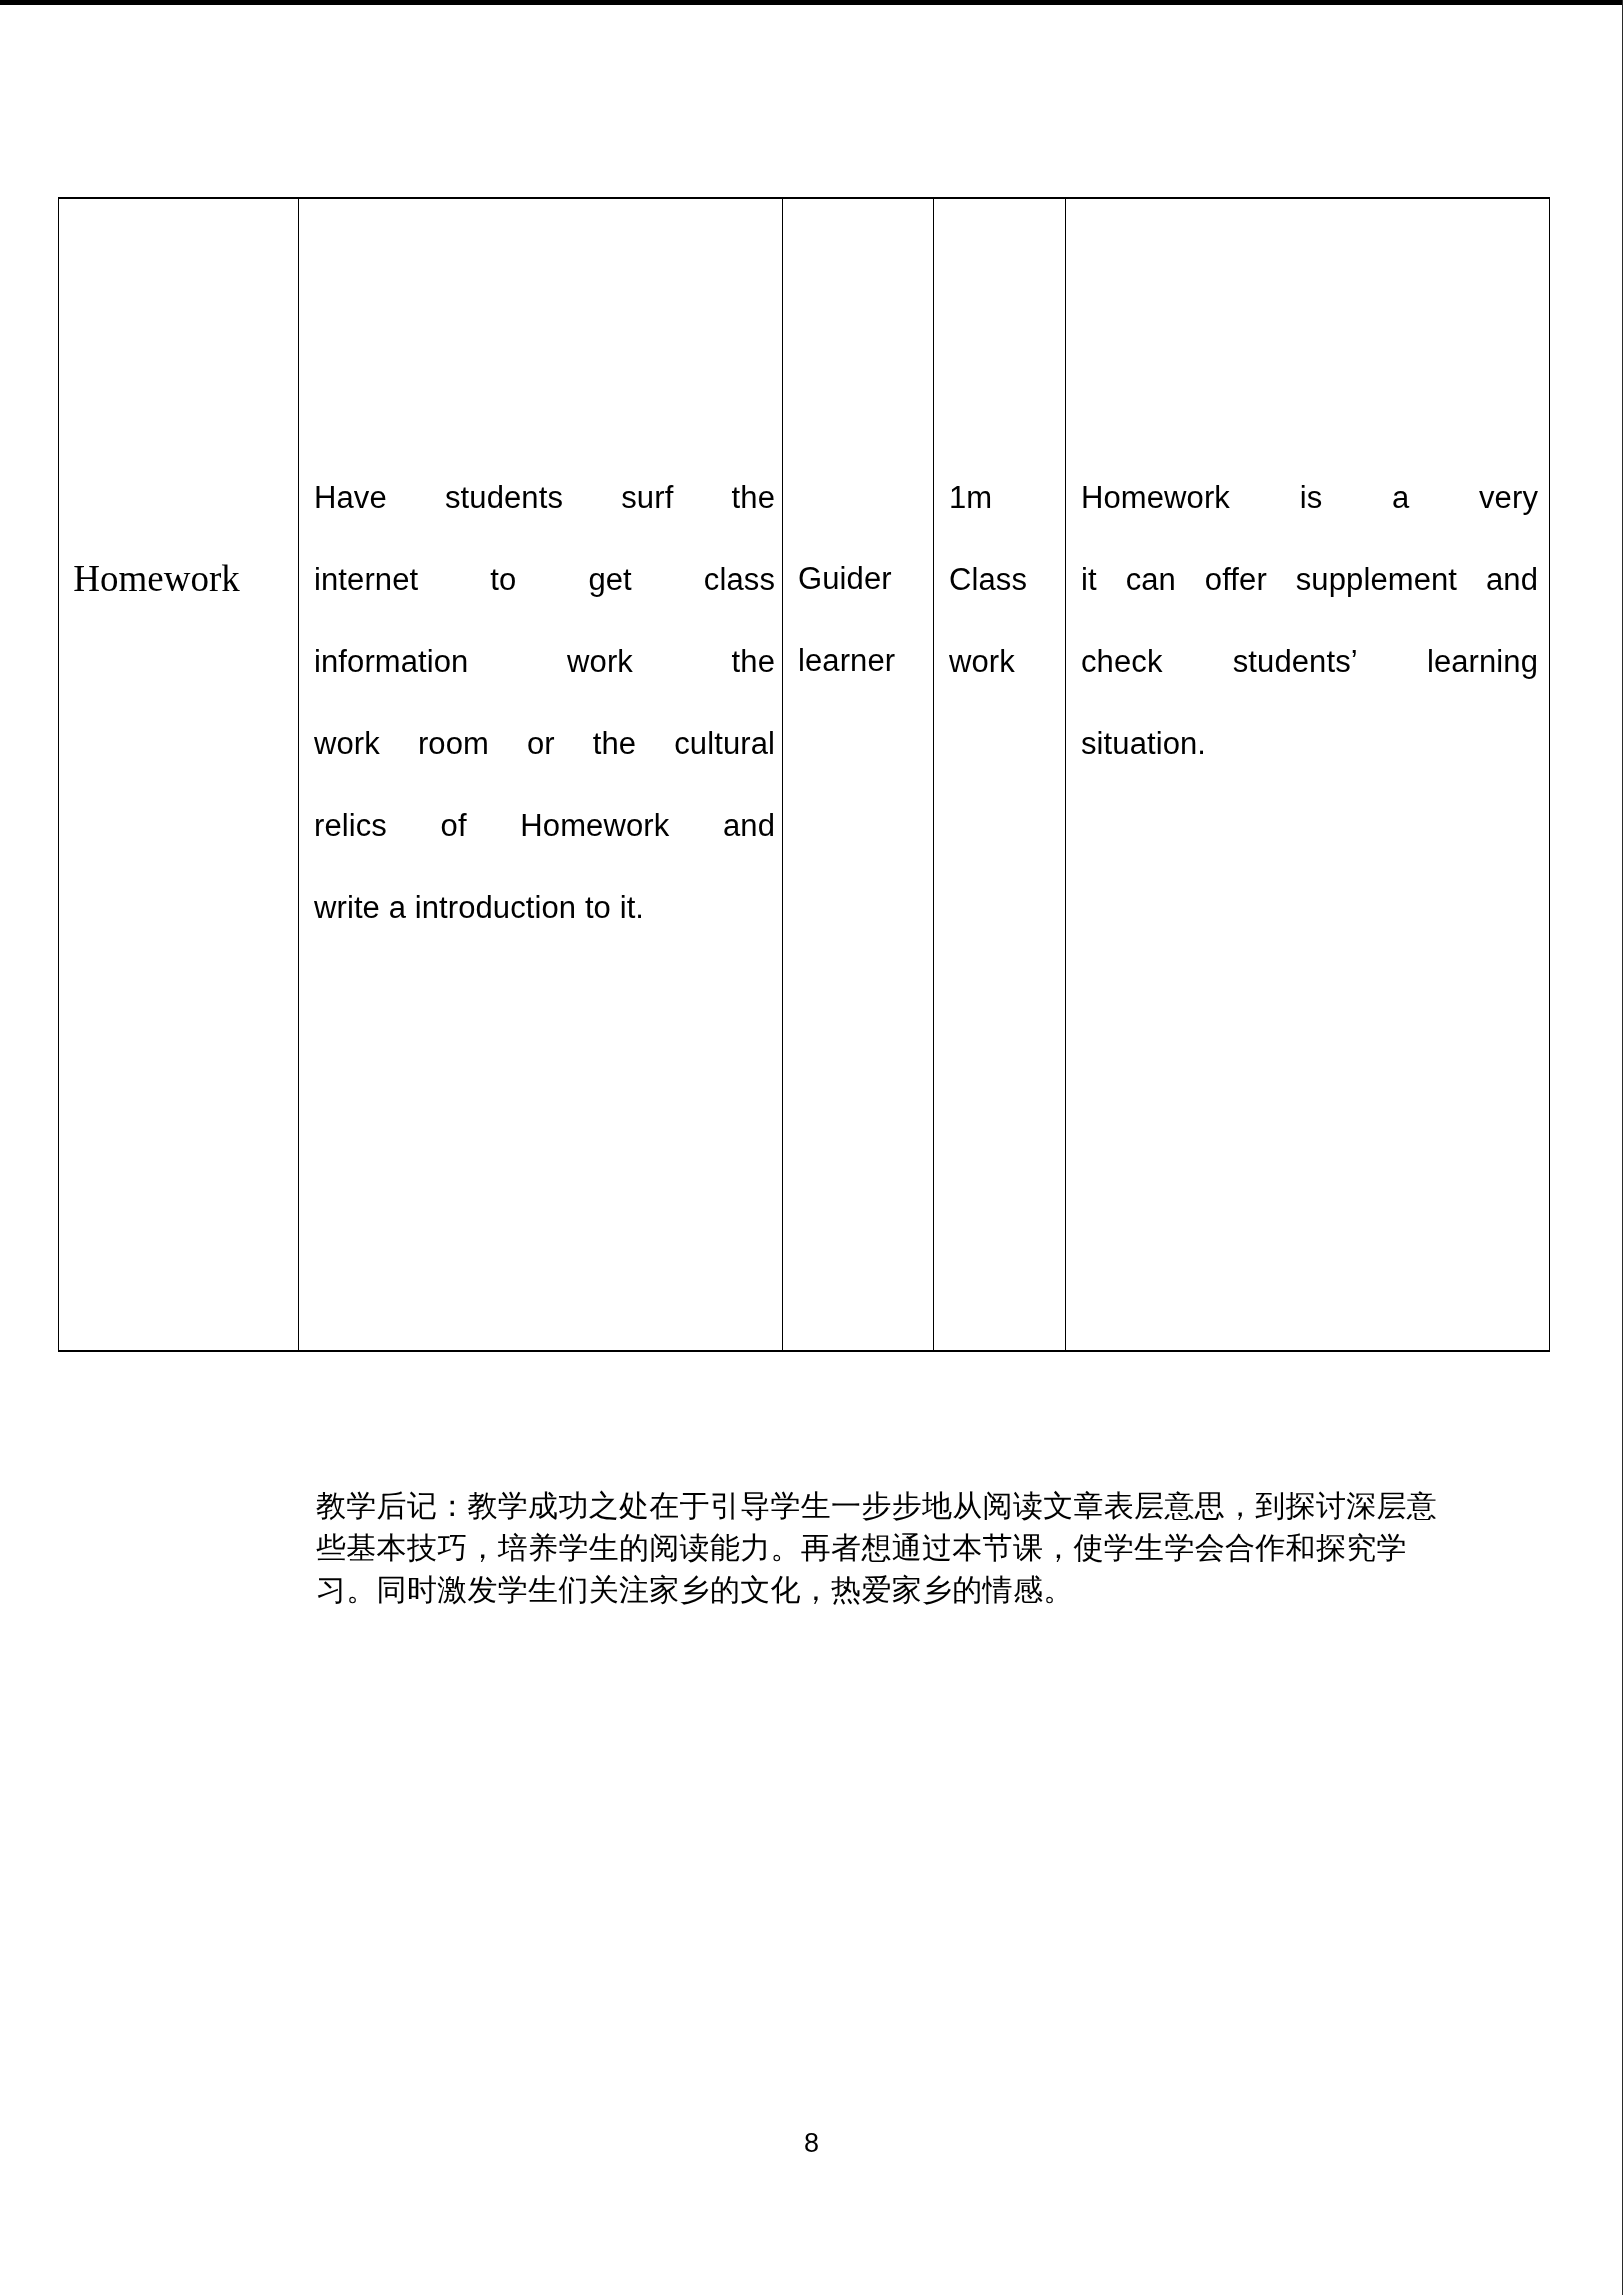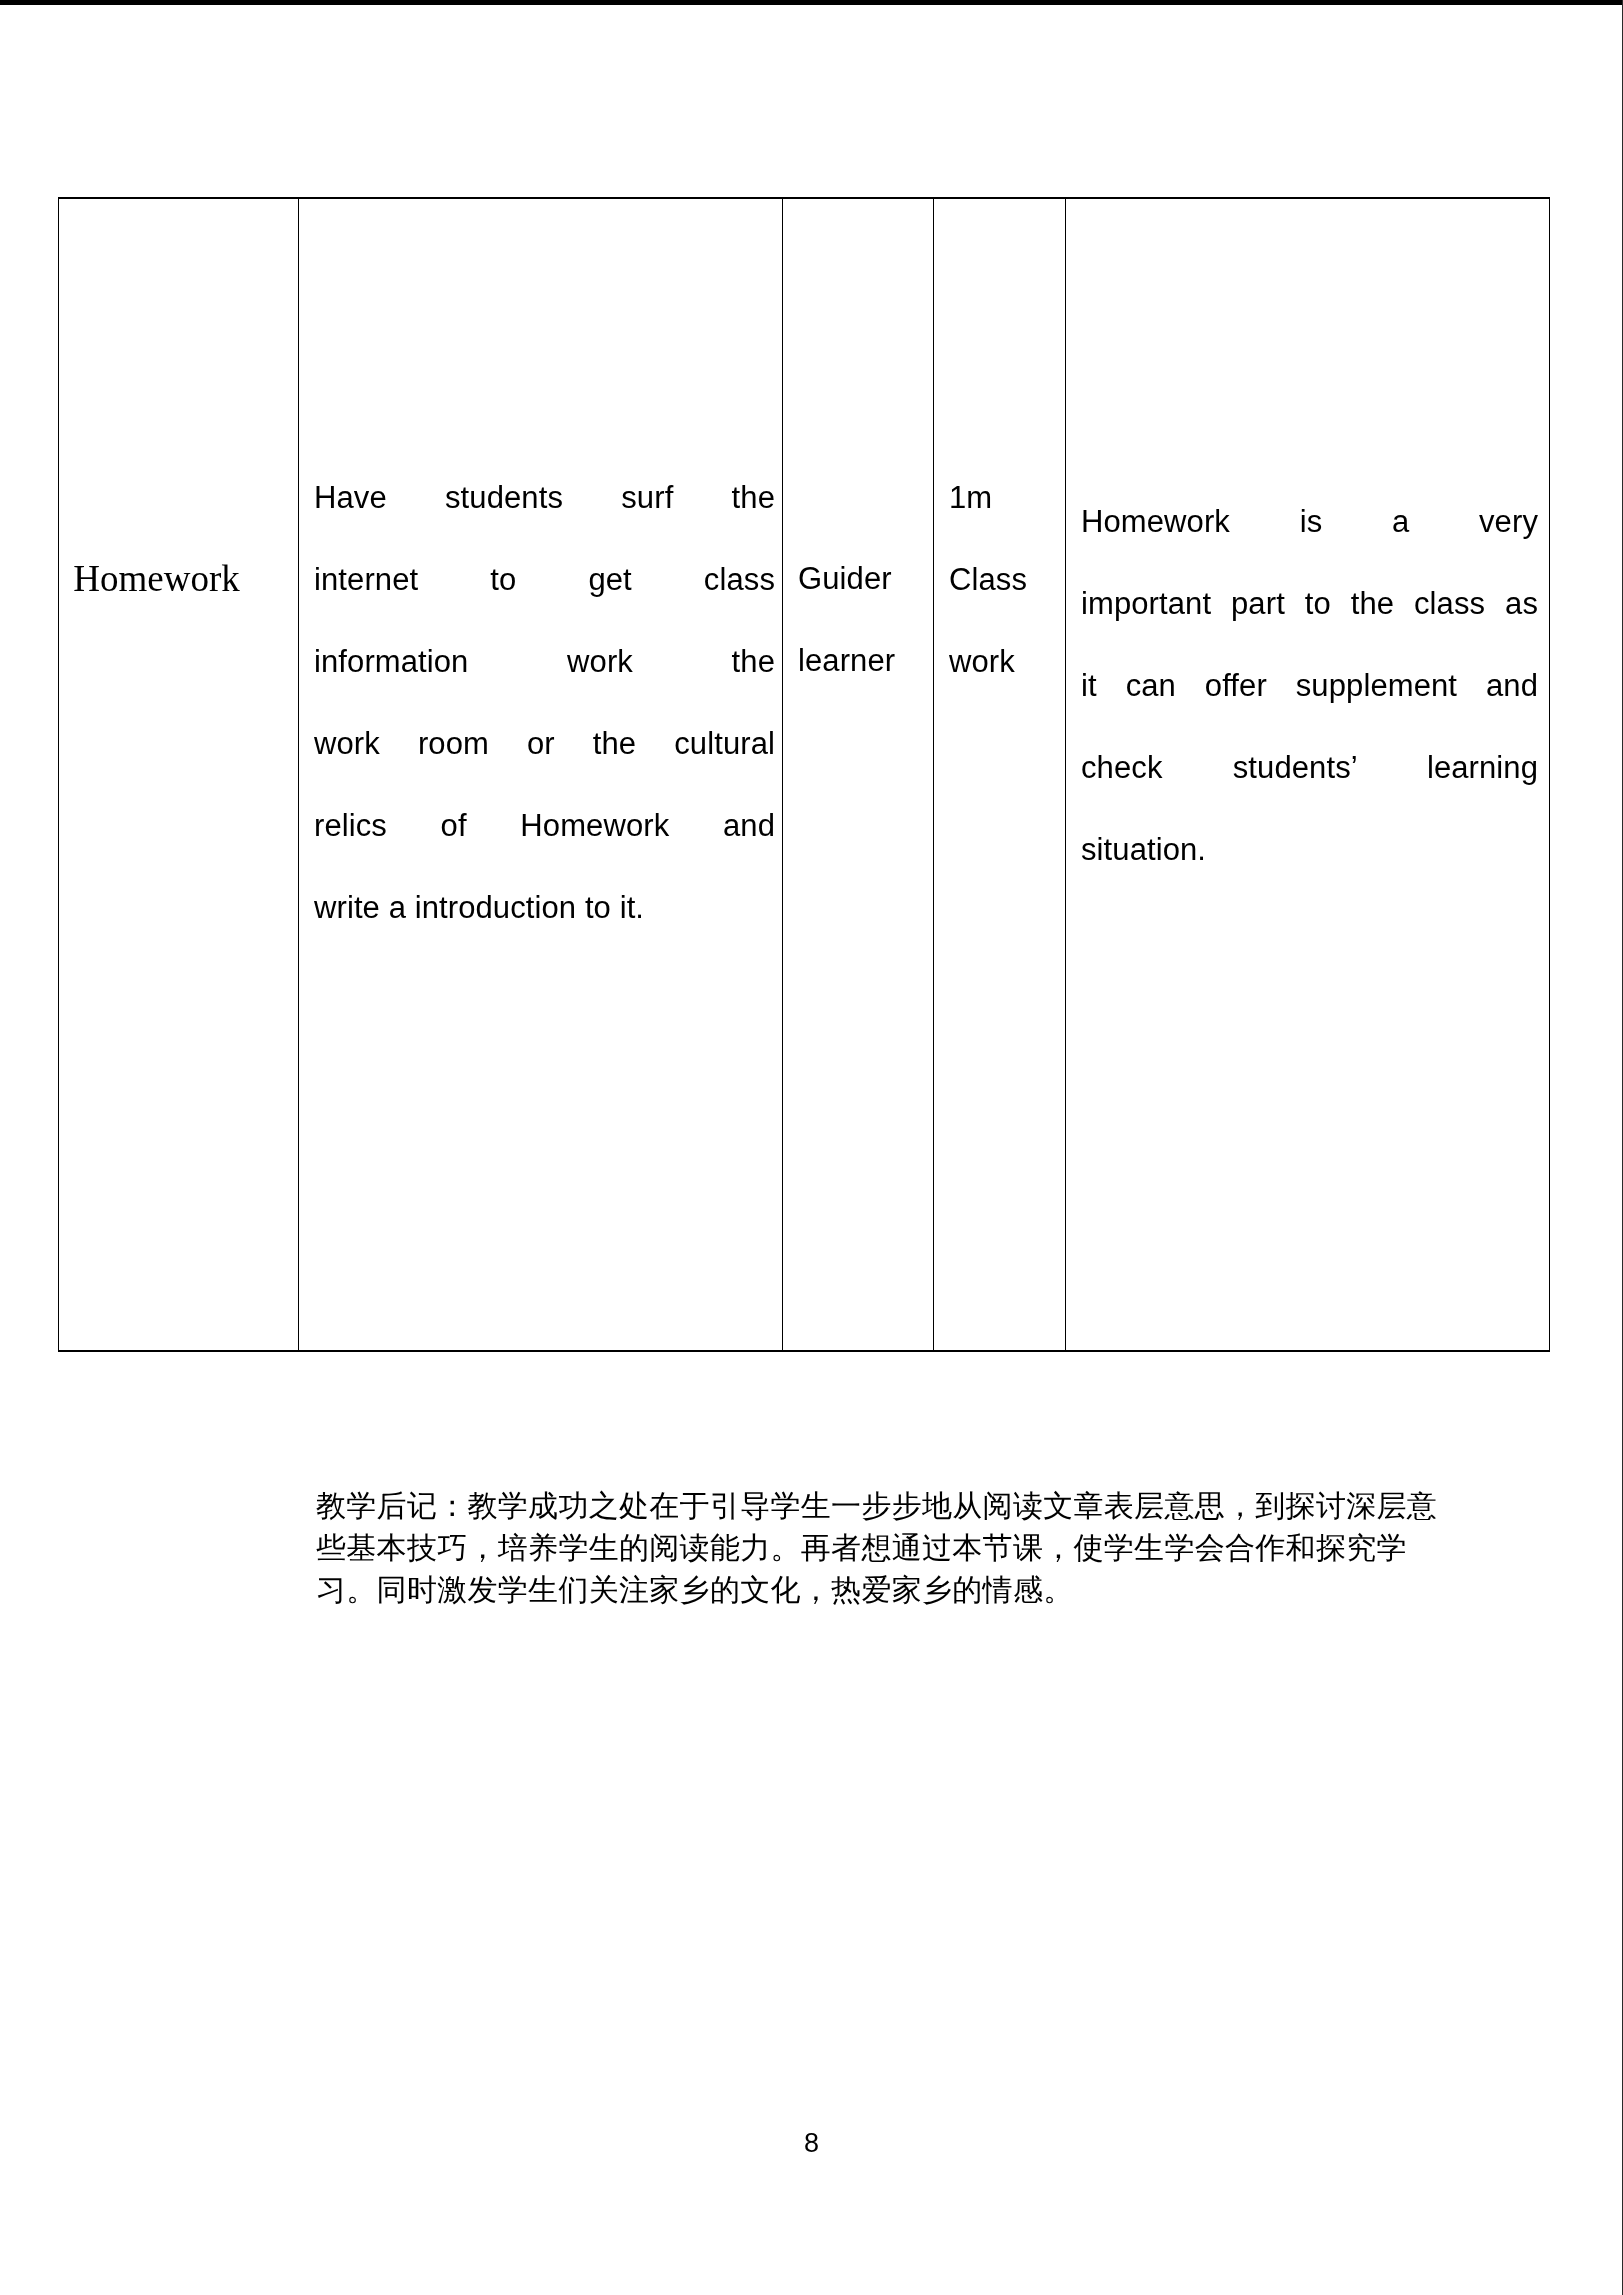--- a/index.html
+++ b/index.html
@@ -34,21 +34,21 @@
     border-right: 1.4px solid #000000;
     display: flex;
     flex-direction: row;
     background: #ffffff;
   }
   .cell {
     height: 100%;
     border-right: 1.4px solid #000000;
     overflow: hidden;
   }
-  .cell:last-child { border-right: none; margin-top: 24px; }
+  .cell:last-child { border-right: none; }
   .col-step     { width: 240px; padding: 339px 6.8px 0 14.3px; }
   .col-activity { width: 484px; padding: 258px 7px 0 15px; }
   .col-role     { width: 151px; padding: 339px 6.8px 0 15px; }
   .col-time     { width: 132px; padding: 258px 6.8px 0 15px; }
   .col-purpose  { width: 483px; padding: 258px 11px 0 15px; }
   .eline {
     font-size: 31px;
     line-height: 82px;
     white-space: pre;
     letter-spacing: 0.1px;
@@ -112,21 +112,20 @@
   </div>
 
   <div class="cell col-time">
     <div class="eline">1m</div>
     <div class="eline">Class</div>
     <div class="eline">work</div>
   </div>
 
   <div class="cell col-purpose">
     <div class="eline just">Homework is a very</div>
-    <div class="eline just">important part to the class as</div>
     <div class="eline just">it can offer supplement and</div>
     <div class="eline just">check students’ learning</div>
     <div class="eline">situation.</div>
   </div>
 
 </div>
 
 <div class="note">
   <div class="nline">教学后记：教学成功之处在于引导学生一步步地从阅读文章表层意思，到探讨深层意</div>
   <div class="nline">些基本技巧，培养学生的阅读能力。再者想通过本节课，使学生学会合作和探究学</div>

